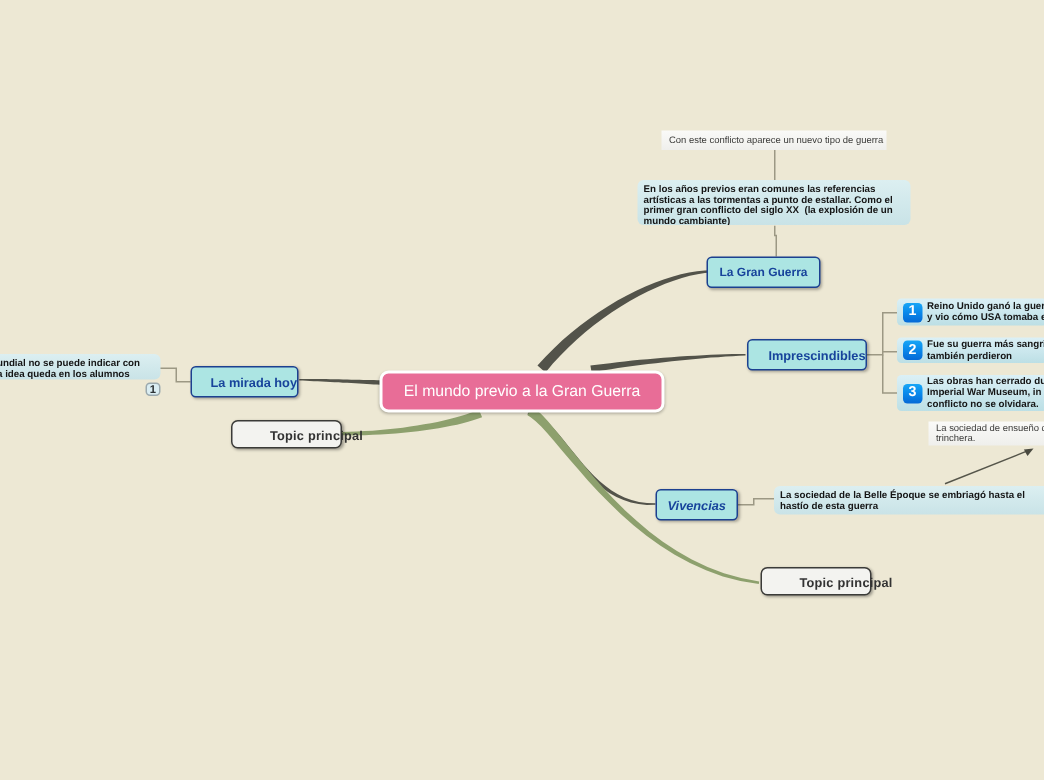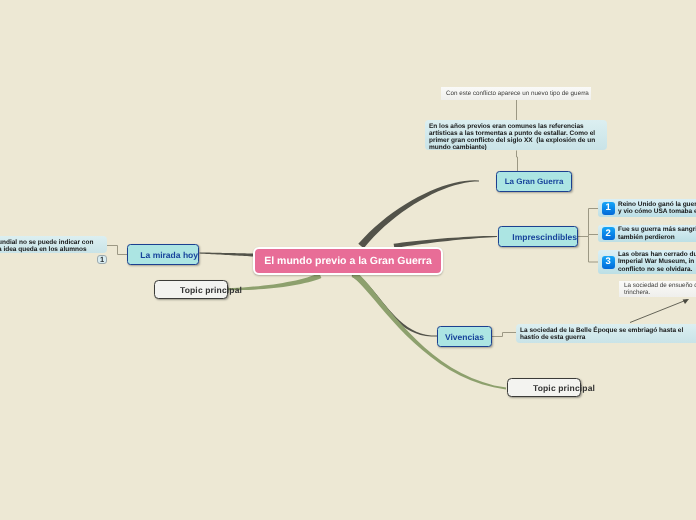--- a/index.html
+++ b/index.html
@@ -4,21 +4,21 @@
 <style>
   html,body{margin:0;padding:0;}
   body{width:696px;height:520px;overflow:hidden;background:#EDE8D4;
        font-family:"Liberation Sans",sans-serif;
        -webkit-font-smoothing:antialiased;text-rendering:geometricPrecision;}
   #canvas{position:relative;width:696px;height:520px;overflow:hidden;}
   svg.links{position:absolute;left:0;top:0;width:696px;height:520px;}
   .node{position:absolute;box-sizing:border-box;white-space:nowrap;}
 
   .central{background:#E86D97;color:#fff;border:2px solid #fff;border-radius:6px;
-           font-weight:bold;font-size:10.5px;
+           font-weight:normal;font-size:10.5px;
            display:flex;align-items:center;justify-content:center;
            box-shadow:0 1px 2px rgba(0,0,0,.25);}
 
   .topic{background:#ACE5E3;border:1.8px solid #1C4090;border-radius:3.5px;
          color:#17439B;font-weight:bold;font-size:8.5px;
          display:flex;align-items:center;justify-content:center;
          box-shadow:1px 1px 2px rgba(0,0,0,.3);}
   .topic.sm{font-size:8px;}
 
   .plain{background:#F3F3F0;border:1.6px solid #3B3B38;border-radius:4.5px;
@@ -112,29 +112,29 @@
     <div class="numtxt">Fue su guerra más sangri
 también perdieron</div>
   </div>
   <div class="numrow" style="left:598px;top:250px;width:100px;height:24px;">
     <div class="numbox">3</div>
     <div class="numtxt">Las obras han cerrado du
 Imperial War Museum, in
 conflicto no se olvidara.</div>
   </div>
 
-  <div class="node topic sm" style="left:496px;top:171px;width:76px;height:21px;">
+  <div class="node topic sm" style="left:471px;top:171px;width:76px;height:21px;">
       <span>La Gran Guerra</span>
     </div>
 
   <div class="node topic" style="left:498px;top:226px;width:80px;height:21px;justify-content:flex-end;">
       <span>Imprescindibles</span>
     </div>
 
-  <div class="node topic" style="left:437px;top:326px;width:55px;height:21px;">
+  <div class="node topic" style="left:437px;top:326px;width:55px;height:21px;font-style:italic;">
       <span>Vivencias</span>
     </div>
 
   <div class="node topic" style="left:127px;top:244px;width:72px;height:21px;justify-content:flex-end;">
       <span>La mirada hoy</span>
     </div>
 
   <div class="node plain" style="left:154px;top:280px;width:74px;height:19px;">
       <span>Topic principal</span>
     </div>

